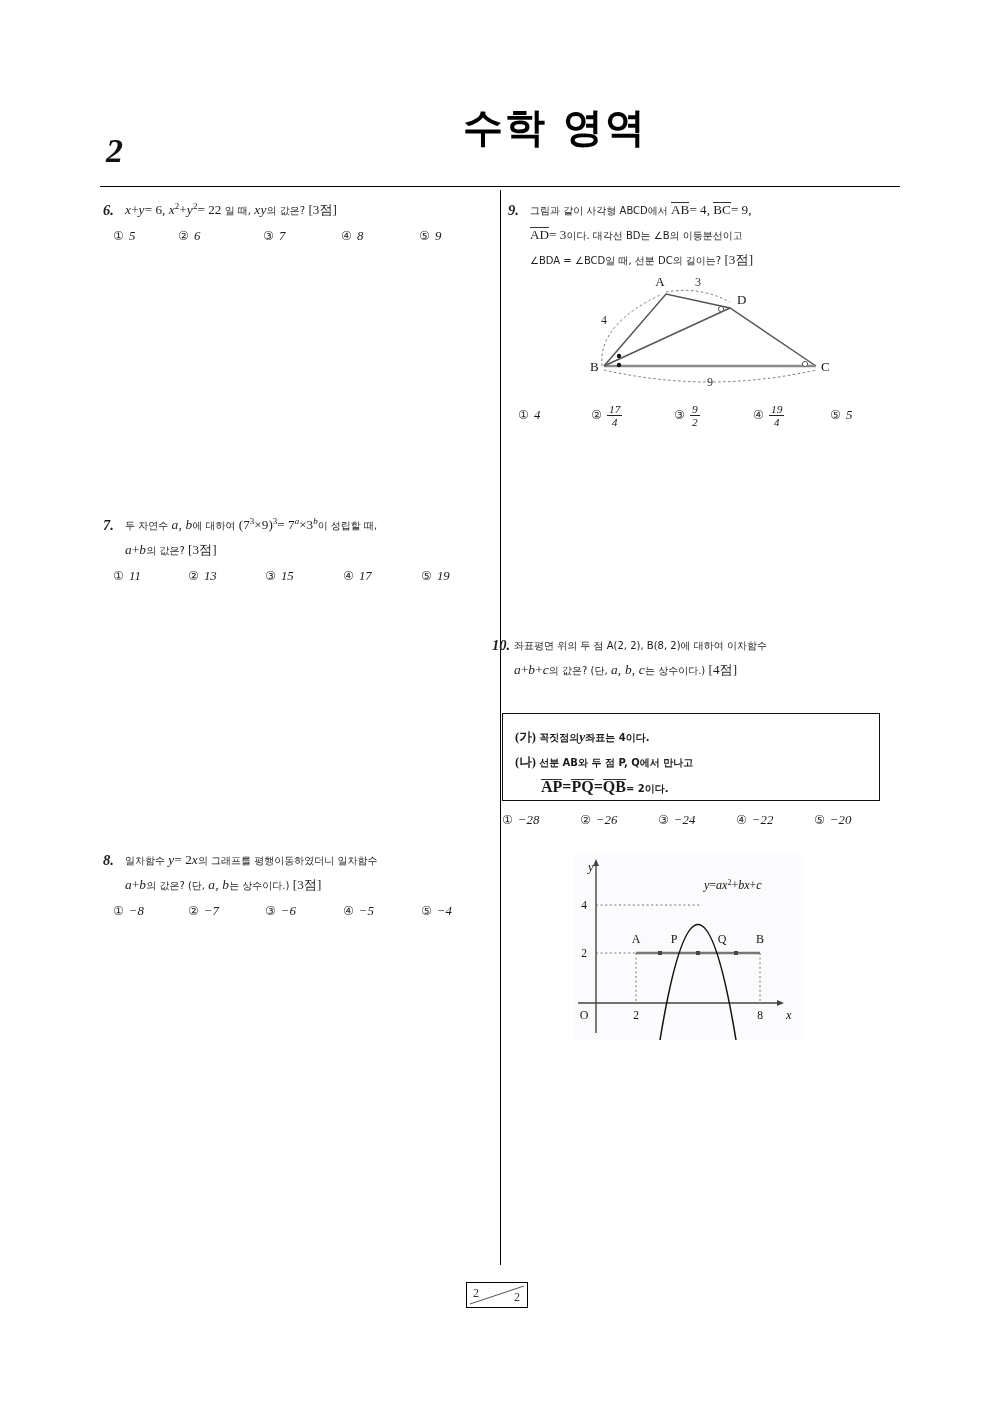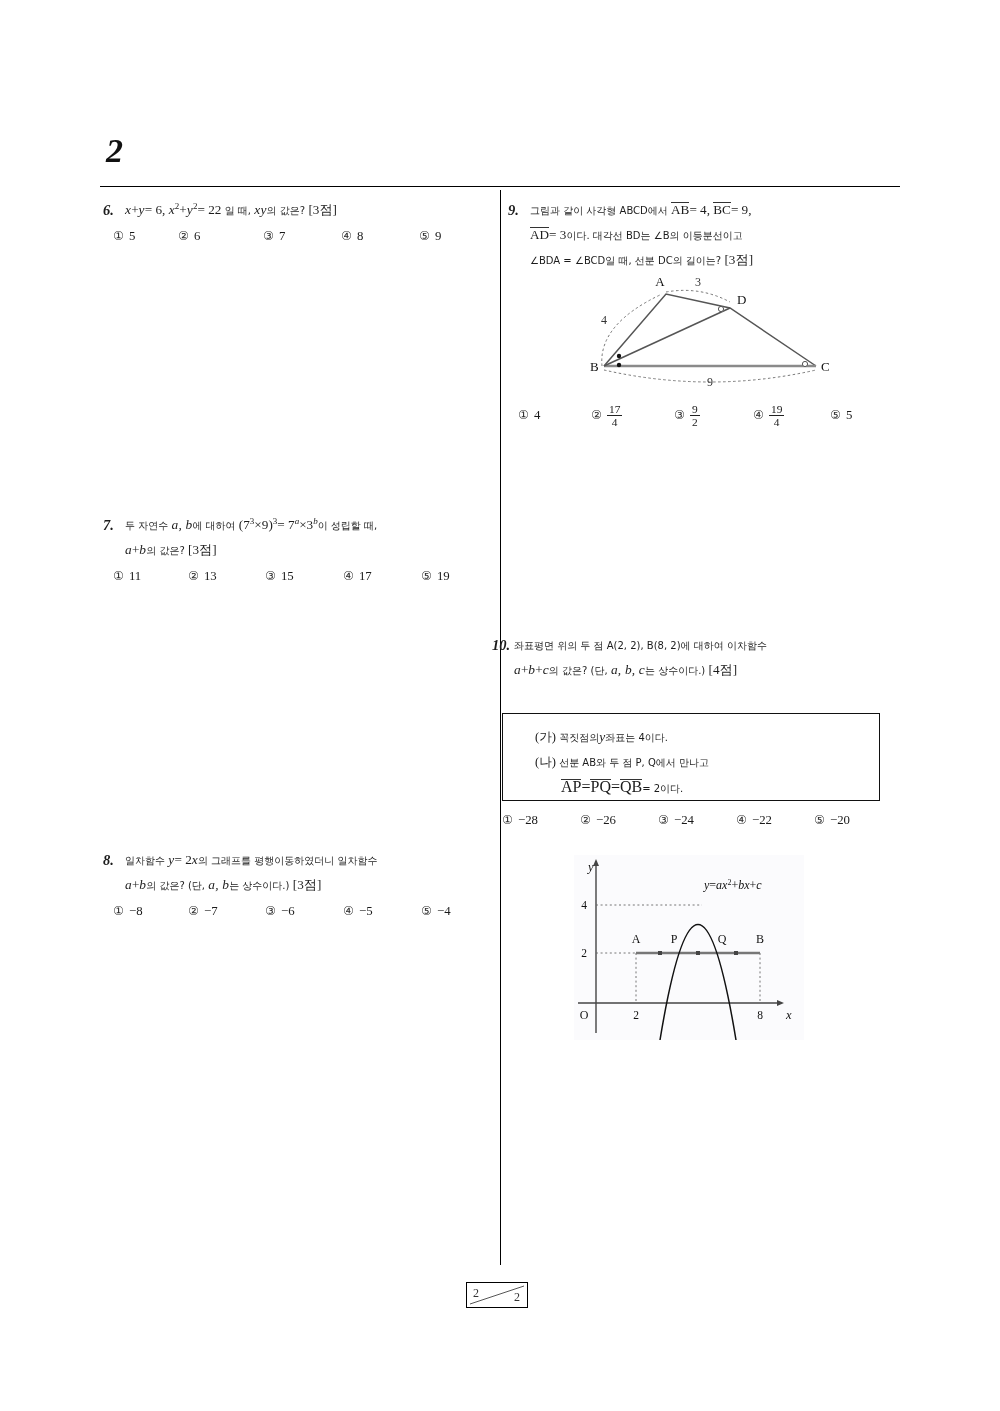--- a/index.html
+++ b/index.html
@@ -131,20 +131,21 @@
     font-style: normal;
     font-family: "Liberation Serif", serif;
   }
 
   
   .choices {
     position: relative;
     margin-top: 6px;
     height: 26px;
     padding-left: 14px;
+    font-style: italic;
   }
   .choice {
     position: absolute;
     top: 0;
     white-space: nowrap;
     font-size: 12.6px;
     font-family: "Liberation Serif", serif;
   }
   .cmark {
     font-family: "DejaVu Sans", sans-serif;
@@ -167,21 +168,22 @@
     display: block;
     border-top: 1px solid #222;
     padding: 0 2px;
   }
 
   
   .cond-box {
     position: absolute;
     border: 1.2px solid #111;
     box-sizing: border-box;
-    padding: 10px 14px 10px 32px;
+    padding: 10px 14px 10px 12px;
+    font-weight: bold;
   }
   .cond-line {
     white-space: nowrap;
     line-height: 25px;
     font-size: 12.6px;
   }
   .cond-sub {
     padding-left: 26px;
     white-space: nowrap;
     line-height: 24px;
@@ -216,20 +218,21 @@
     overflow: hidden;
   }
 </style>
 </head>
 <body>
 
 <div class="page">
 
   <div class="header">
     <div class="page-num">2</div>
+    <div class="exam-title">수학 영역</div>
   </div>
   <div class="header-rule"></div>
   <div class="divider"></div>
 
   <div class="q" style="left:103px; top:198px;">
     <div class="q-body">
       <div class="q-line">
         <span class="q-num">6.</span>
         <span class="mth">x</span><span class="rm">+</span><span class="mth">y</span><span class="rm">= 6,</span>
         <span class="mth">x</span><sup class="en">2</sup><span class="rm">+</span><span class="mth">y</span><sup class="en">2</sup><span class="rm">= 22</span>

